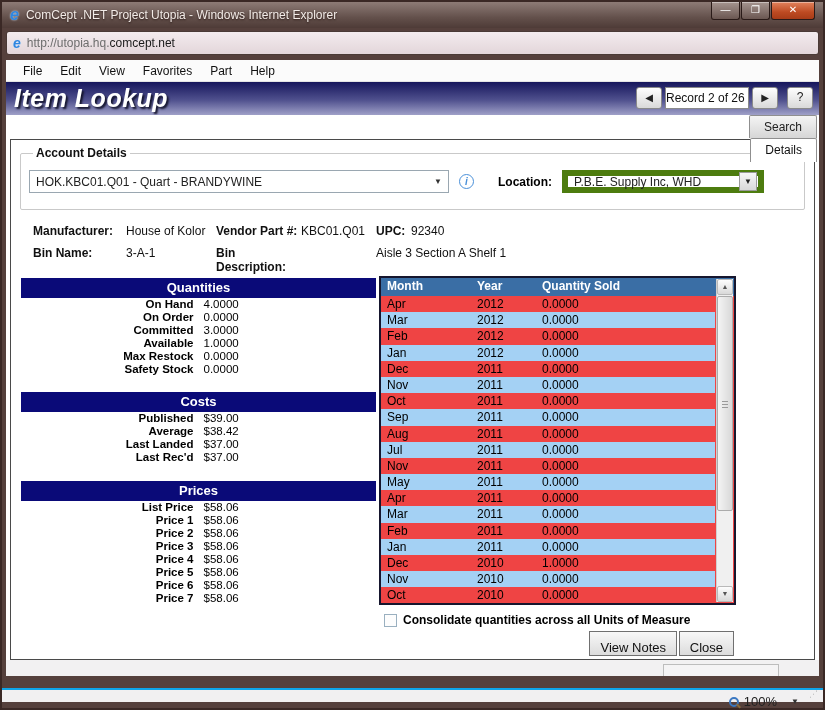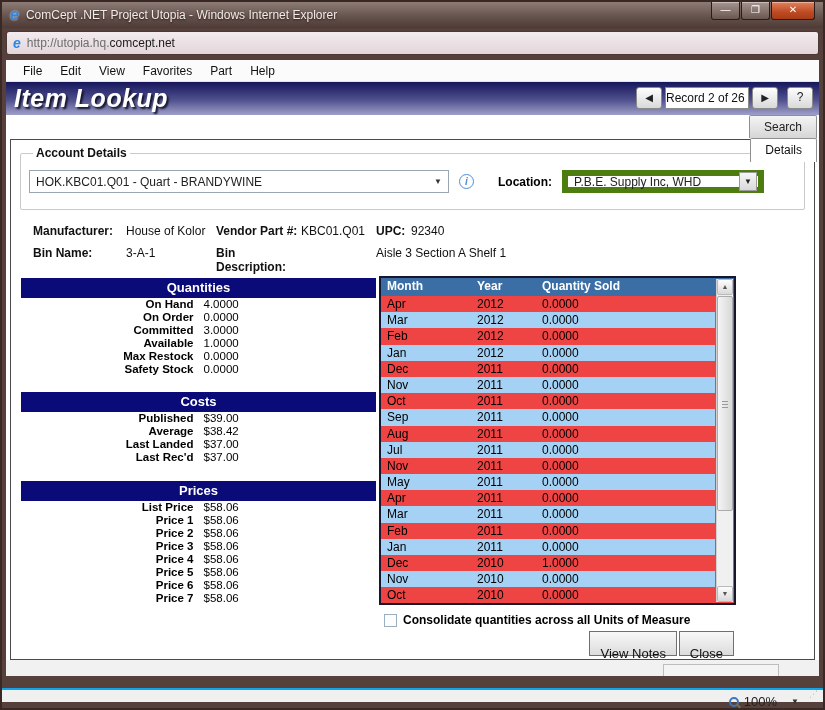--- a/index.html
+++ b/index.html
@@ -117,21 +117,21 @@
             border-radius:2px; }
   .sthumb:after { content:""; position:absolute; left:4px; right:4px; top:50%; height:1px;
                   box-shadow:0 -3px 0 #9a9a9a,0 0 0 #9a9a9a,0 3px 0 #9a9a9a; background:#9a9a9a; }
 
   
   .consolidate { position:absolute; left:373px; top:473px; display:flex; align-items:center; }
   .checkbox { width:13px; height:13px; border:1px solid #9ab0c0; background:#fdfdfd; }
   .consolidate label { font-size:12px; font-weight:bold; margin-left:6px; }
   .button { position:absolute; top:491px; height:25px; border:1px solid #707070;
             background:linear-gradient(#f8f8f8,#dcdcdc); font-size:13px; color:#111;
-            text-align:center; line-height:23px; padding:10px 10px; }
+            text-align:center; line-height:23px; padding:4px 10px; }
   .btn-viewnotes { right:137px; } .btn-close { right:80px; }
 
   .graystrip { position:absolute; left:0; right:0; bottom:0; height:16px; background:#f2f1f2; }
   .cornerbox { position:absolute; right:40px; bottom:0; width:116px; height:12px;
                background:#f5f4f5; border:1px solid #bdbdbd; border-bottom:none; }
 
   
   .statusbar { position:absolute; left:2px; right:2px; bottom:8px; height:14px;
                background:#f1f0f1; border-top:2px solid #0ea5e9; }
   .zoomctl { position:absolute; right:24px; top:4px; display:flex; align-items:center; }

